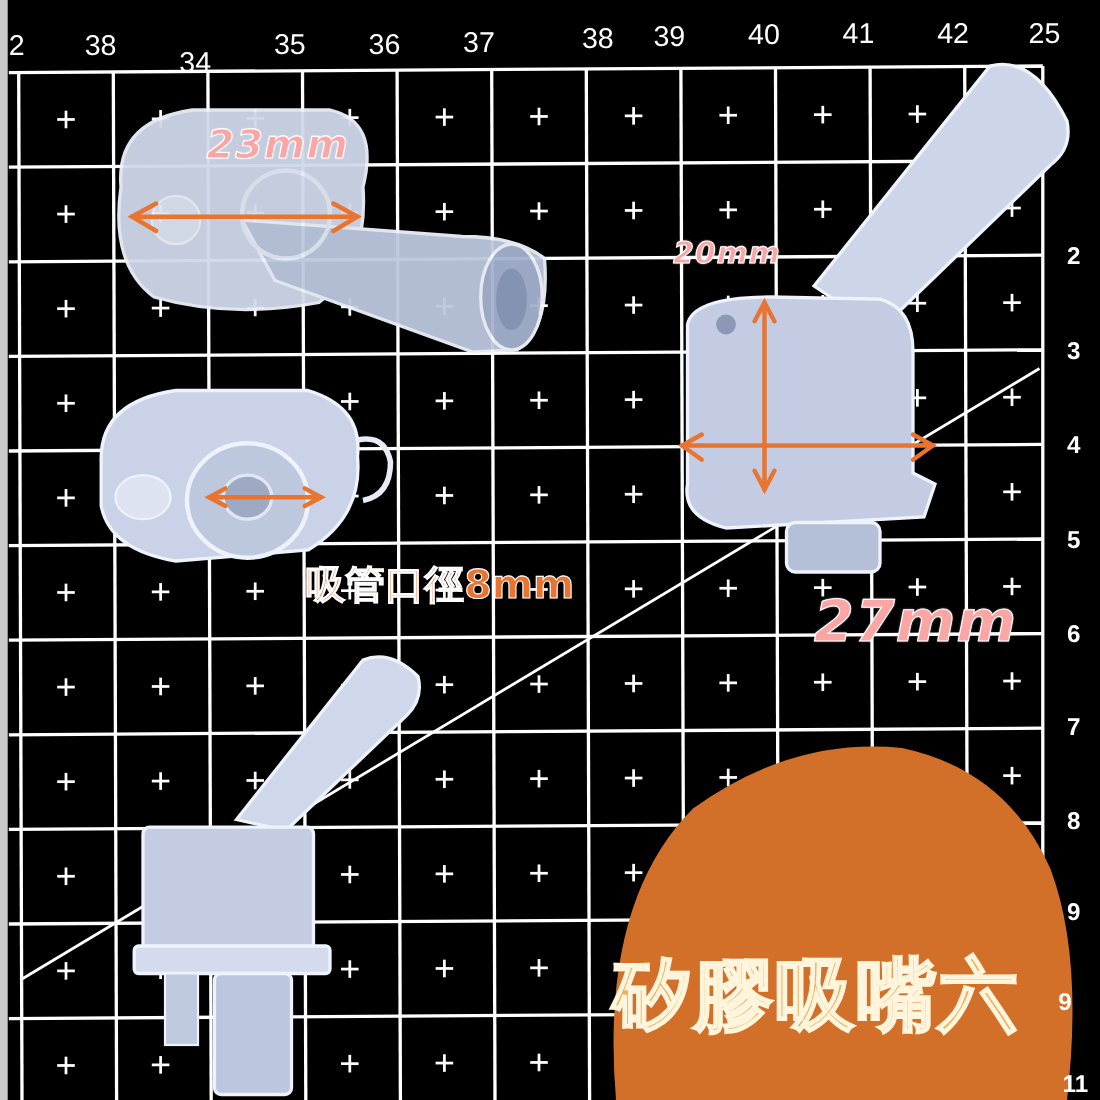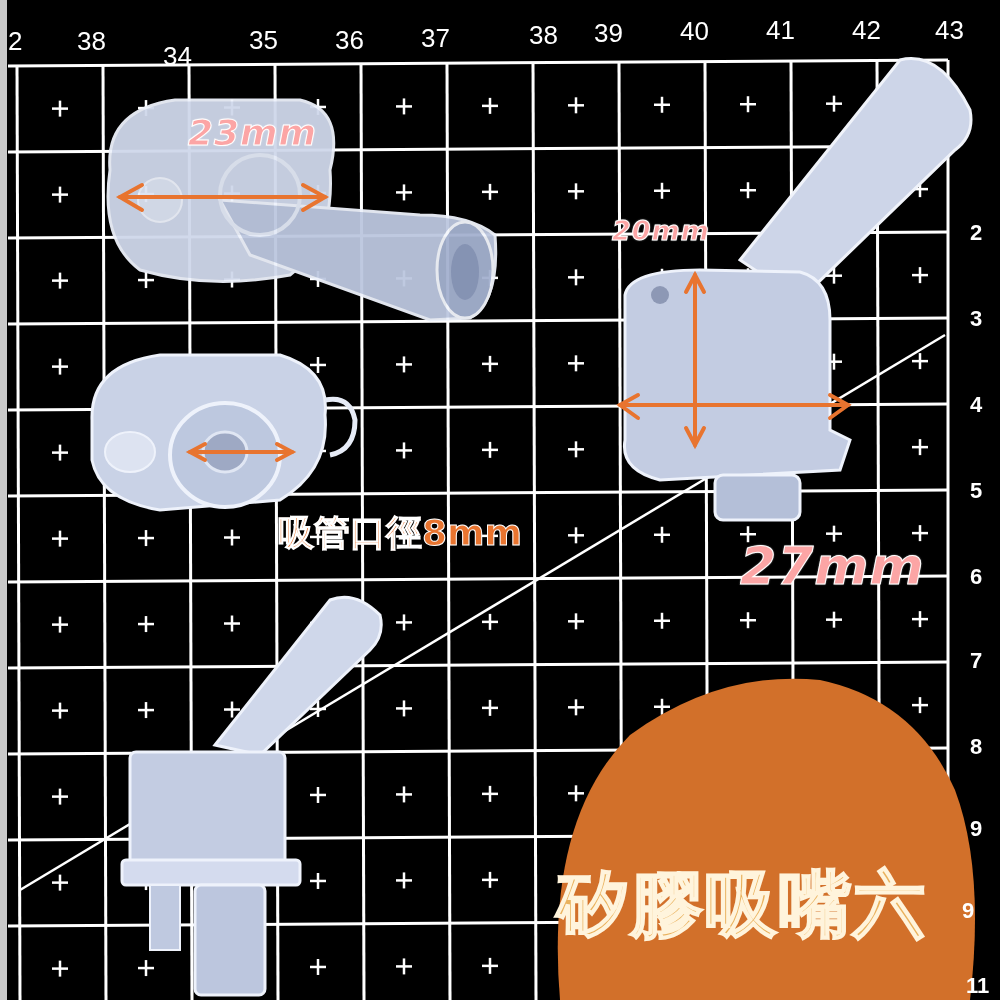--- a/index.html
+++ b/index.html
@@ -352,21 +352,21 @@
 <div class="ruler-num" style="left:77px;top:28px;">38</div>
 <div class="ruler-num" style="left:163px;top:43px;">34</div>
 <div class="ruler-num" style="left:249px;top:27px;">35</div>
 <div class="ruler-num" style="left:335px;top:27px;">36</div>
 <div class="ruler-num" style="left:421px;top:25px;">37</div>
 <div class="ruler-num" style="left:529px;top:22px;">38</div>
 <div class="ruler-num" style="left:594px;top:20px;">39</div>
 <div class="ruler-num" style="left:680px;top:18px;">40</div>
 <div class="ruler-num" style="left:766px;top:17px;">41</div>
 <div class="ruler-num" style="left:852px;top:17px;">42</div>
-<div class="ruler-num" style="left:935px;top:17px;">43</div>
+<div class="ruler-num" style="left:935px;top:17px;">25</div>
 
 <div class="side-num" style="left:970px;top:222px;">2</div>
 <div class="side-num" style="left:970px;top:308px;">3</div>
 <div class="side-num" style="left:970px;top:394px;">4</div>
 <div class="side-num" style="left:970px;top:480px;">5</div>
 <div class="side-num" style="left:970px;top:566px;">6</div>
 <div class="side-num" style="left:970px;top:650px;">7</div>
 <div class="side-num" style="left:970px;top:736px;">8</div>
 <div class="side-num" style="left:970px;top:818px;">9</div>
 <div class="side-num" style="left:962px;top:900px;">9</div>

